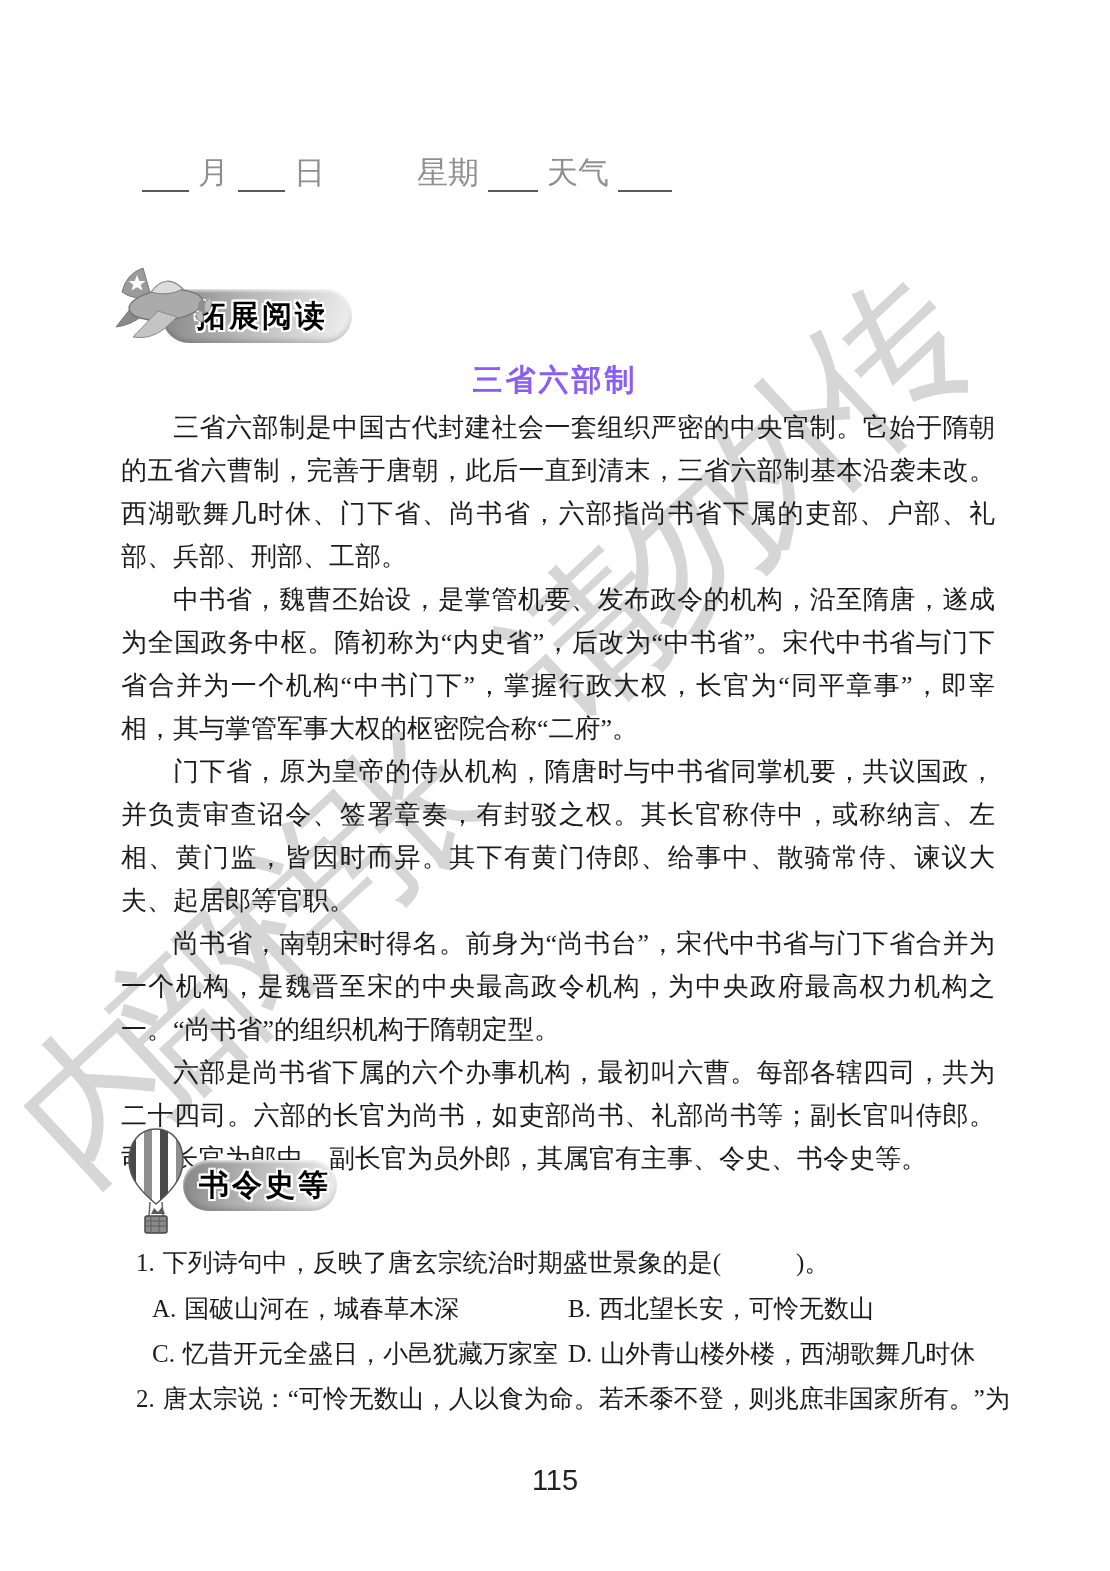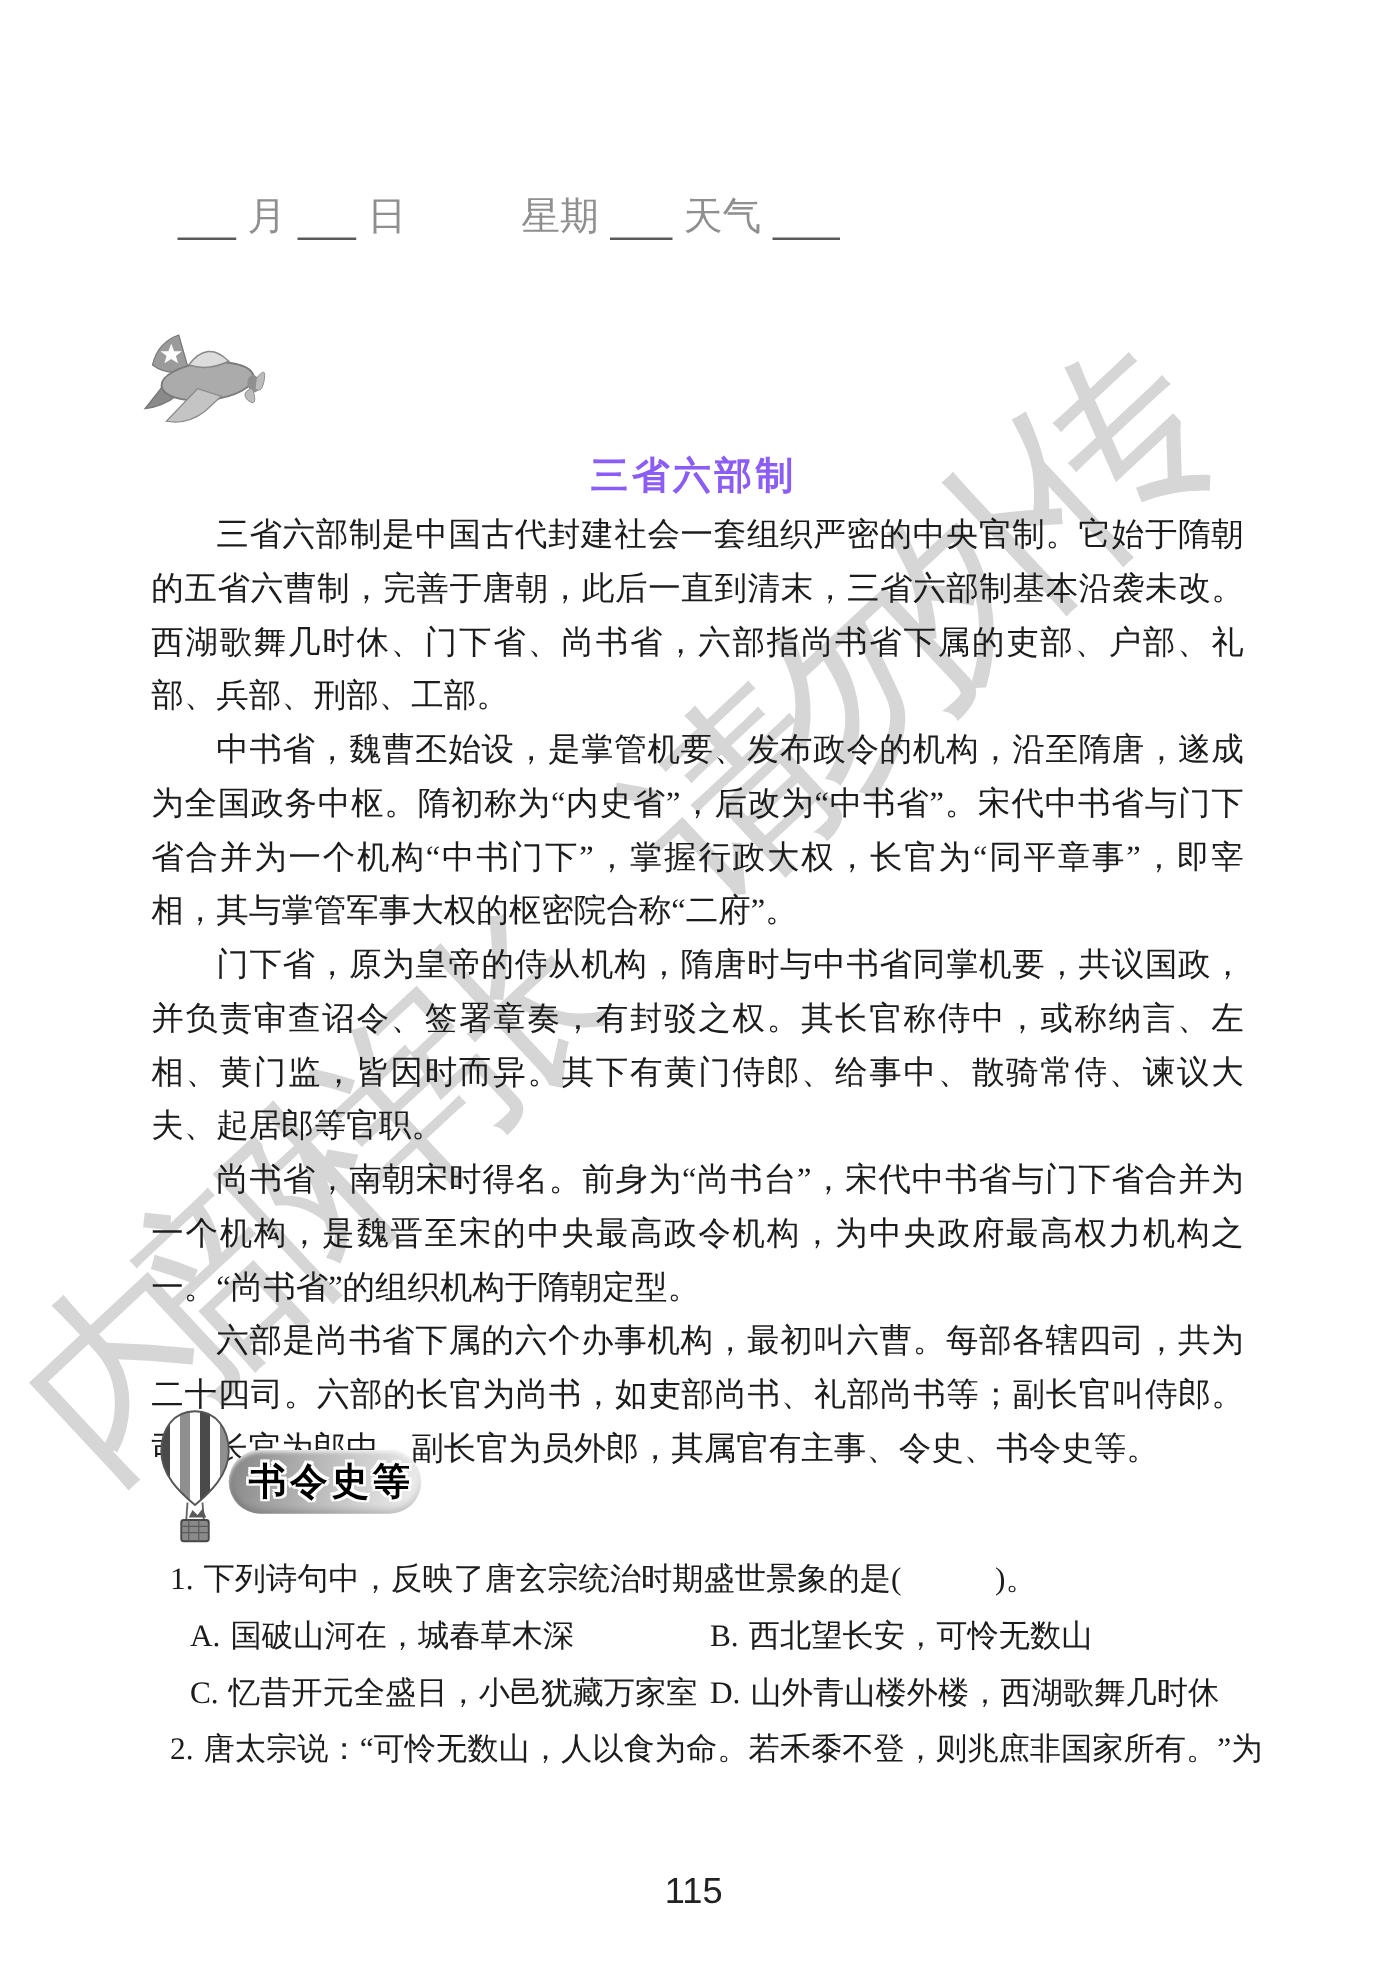--- a/index.html
+++ b/index.html
@@ -64,21 +64,20 @@
   .optB { left:568px; top:1292px; }
   .optC { left:152px; top:1337px; }
   .optD { left:568px; top:1337px; }
   .q2 { left:136px; top:1382px; }
   .qnum { margin-right:8px; }
   
   .page-number {
     position:absolute; left:0; right:0; top:1464px; z-index:1;
     text-align:center; font-size:29px; color:#222;
     font-family:"Liberation Sans","DejaVu Sans",sans-serif;
-    margin-top:33px;
   }
 </style>
 </head>
 <body>
 
 <div class="page">
 
   <div class="watermark">内部样张　请勿外传</div>
 
   <div class="date-header">
@@ -87,20 +86,23 @@
     <span class="blank b2"></span>
     <span class="hlabel">日</span>
     <span class="hgap"></span>
     <span class="hlabel">星期</span>
     <span class="blank b3"></span>
     <span class="hlabel">天气</span>
     <span class="blank b4"></span>
   </div>
 
   <div class="badge badge-reading">
+    <div class="pill pill1">
+      <span class="pill-label">拓展阅读</span>
+    </div>
     <svg class="badge-icon" width="104" height="80" viewBox="0 0 104 80">
       <path d="M10,26 Q14,8 31,2 L39,30 Q22,35 10,26 Z" fill="#9b9b9b" stroke="#777" stroke-width="1"></path>
       <polygon points="25,9 27.3,15 33.5,15 28.7,18.8 30.5,24.6 25,21.2 19.5,24.6 21.3,18.8 16.5,15 22.7,15" fill="#ffffff"></polygon>
       <path d="M19,42 L4,61 Q19,59 30,50 Z" fill="#8a8a8a" stroke="#777" stroke-width="1"></path>
       <ellipse cx="54" cy="39" rx="37" ry="15" fill="#ababab" stroke="#7a7a7a" stroke-width="1.5" transform="rotate(-6 54 39)"></ellipse>
       <path d="M39,26 Q54,6 71,23 Q55,31 39,26 Z" fill="#dcdcdc" stroke="#888" stroke-width="1.2"></path>
       <path d="M46,45 L21,71 Q38,74 52,63 L65,51 Z" fill="#c4c4c4" stroke="#8a8a8a" stroke-width="1"></path>
       <ellipse cx="91" cy="41" rx="5" ry="7" fill="#8f8f8f" transform="rotate(-10 91 41)"></ellipse>
       <path d="M93,37 Q102,25 99,40 Q97,49 92,45 Z" fill="#bcbcbc" stroke="#8f8f8f" stroke-width="0.8"></path>
       <path d="M90,45 Q95,61 86,54 Q81,49 88,45 Z" fill="#bcbcbc" stroke="#8f8f8f" stroke-width="0.8"></path>

